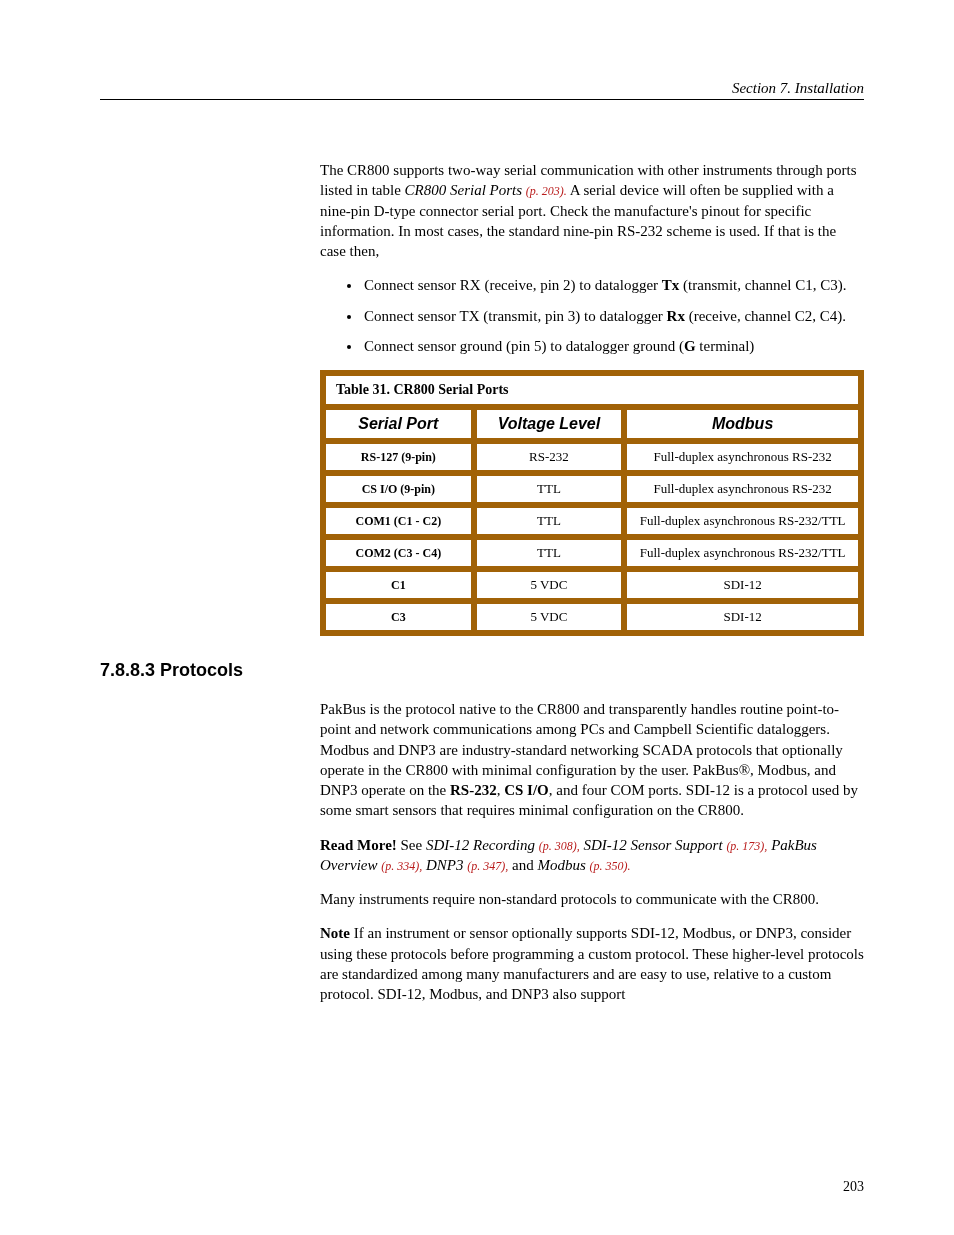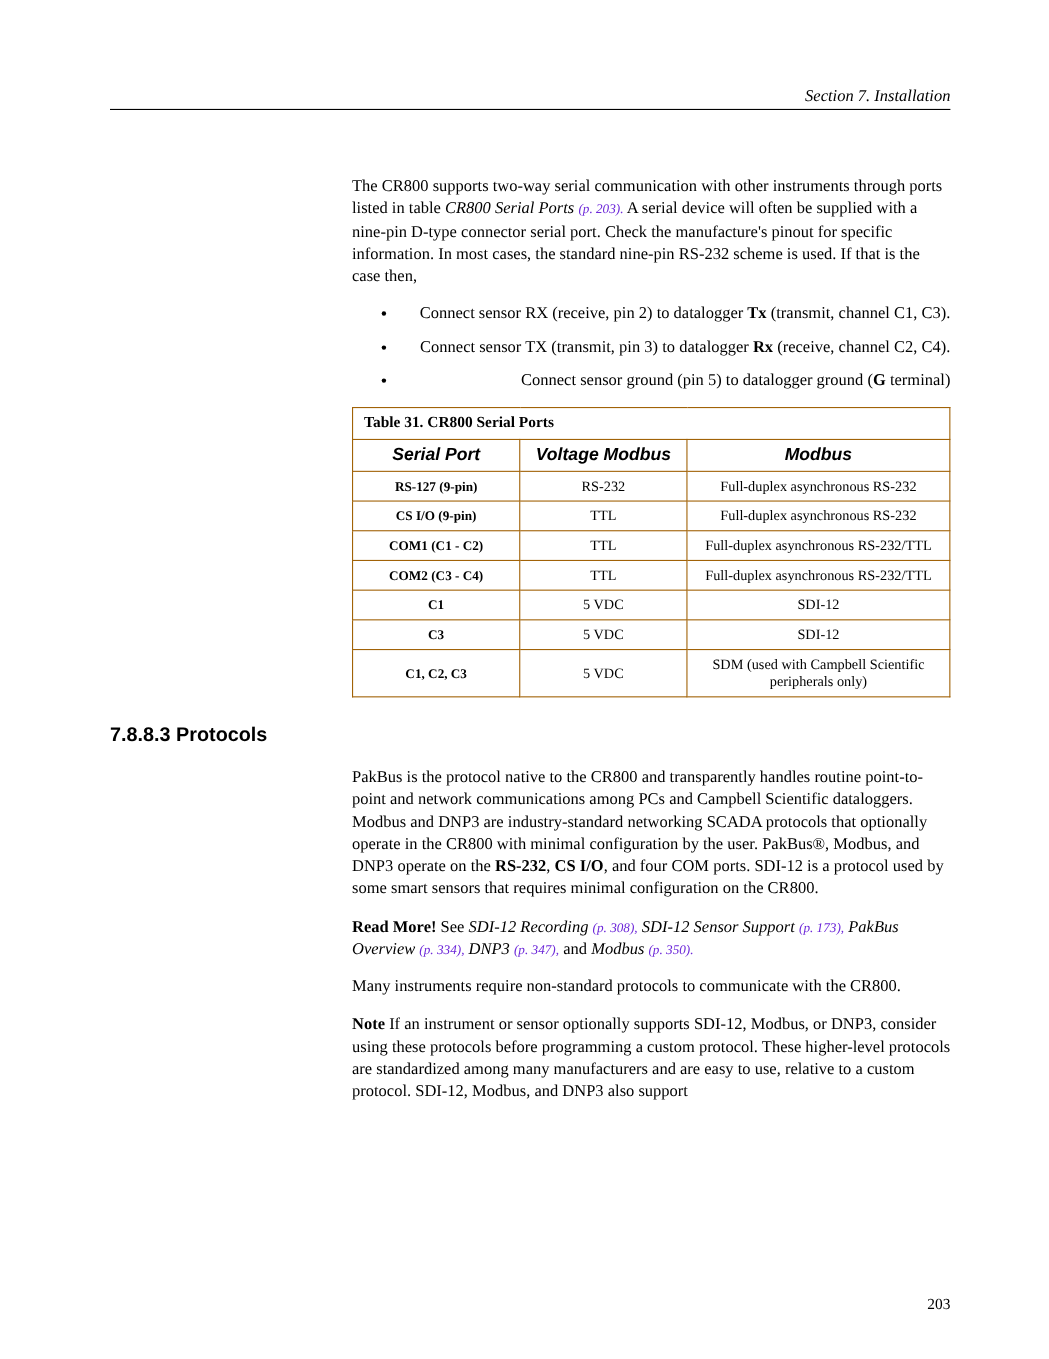--- a/index.html
+++ b/index.html
@@ -33,44 +33,43 @@
   }
   .body-block {
     margin-left: 220px;
     margin-right: 0;
   }
   p {
     margin: 0 0 14px 0;
     line-height: 1.35;
   }
   .ref-link {
-    color: #6d28d9;
+    color: #b91c1c;
     font-size: 12px;
   }
   .italic { font-style: italic; }
   .bold { font-weight: bold; }
   ul.disc {
     list-style-type: disc;
     padding-left: 42px;
     margin: 0 0 14px 0;
   }
   ul.disc li {
     margin-bottom: 10px;
     line-height: 1.35;
     padding-left: 2px;
-    text-align: right;
   }
   table.data {
     border-collapse: collapse;
     width: 100%;
     margin-bottom: 24px;
     font-size: 13px;
   }
   table.data th, table.data td {
-    border: 1px solid #a16207;
+    border: 6px solid #a16207;
     padding: 5px 8px;
     text-align: center;
     font-family: "Times New Roman", Times, serif;
     margin-left: 44px;
   }
   table.data .title-cell {
     text-align: left;
     font-weight: bold;
     font-size: 14px;
     padding: 6px 10px;
@@ -114,21 +113,21 @@
     </ul>
 
 
     <table class="data">
       <tbody>
           <tr>
         <td colspan="3" class="title-cell">Table 31.  CR800 Serial Ports</td>
       </tr>
       <tr>
         <td class="col-h" style="width:28%">Serial Port</td>
-        <td class="col-h" style="width:28%">Voltage Modbus</td>
+        <td class="col-h" style="width:28%">Voltage Level</td>
         <td class="col-h">Modbus</td>
       </tr>
       <tr>
             <td class="port">RS-127 (9-pin)</td>
             <td>RS-232</td>
             <td>Full-duplex asynchronous RS-232</td>
           </tr>
       <tr>
             <td class="port">CS I/O (9-pin)</td>
             <td>TTL</td>
@@ -147,25 +146,20 @@
       <tr>
             <td class="port">C1</td>
             <td>5 VDC</td>
             <td>SDI-12</td>
           </tr>
       <tr>
             <td class="port">C3</td>
             <td>5 VDC</td>
             <td>SDI-12</td>
           </tr>
-      <tr>
-            <td class="port">C1, C2, C3</td>
-            <td>5 VDC</td>
-            <td>SDM (used with Campbell Scientific peripherals only)</td>
-          </tr>
     </tbody>
       </table>
   </div>
 
   <div class="section-heading">7.8.8.3 Protocols</div>
 
   <div class="body-block">
     <p>
       <span>PakBus is the protocol native to the CR800 and transparently handles routine point-to-point and network communications among PCs and Campbell Scientific dataloggers.  Modbus and DNP3 are industry-standard networking SCADA protocols that optionally operate in the CR800 with minimal configuration by the user.  PakBus®, Modbus, and DNP3 operate on the </span><span class="bold">RS-232</span><span>, </span><span class="bold">CS I/O</span><span>, and four COM ports.  SDI-12 is a protocol used by some smart sensors that requires minimal configuration on the CR800.</span>
     </p>

